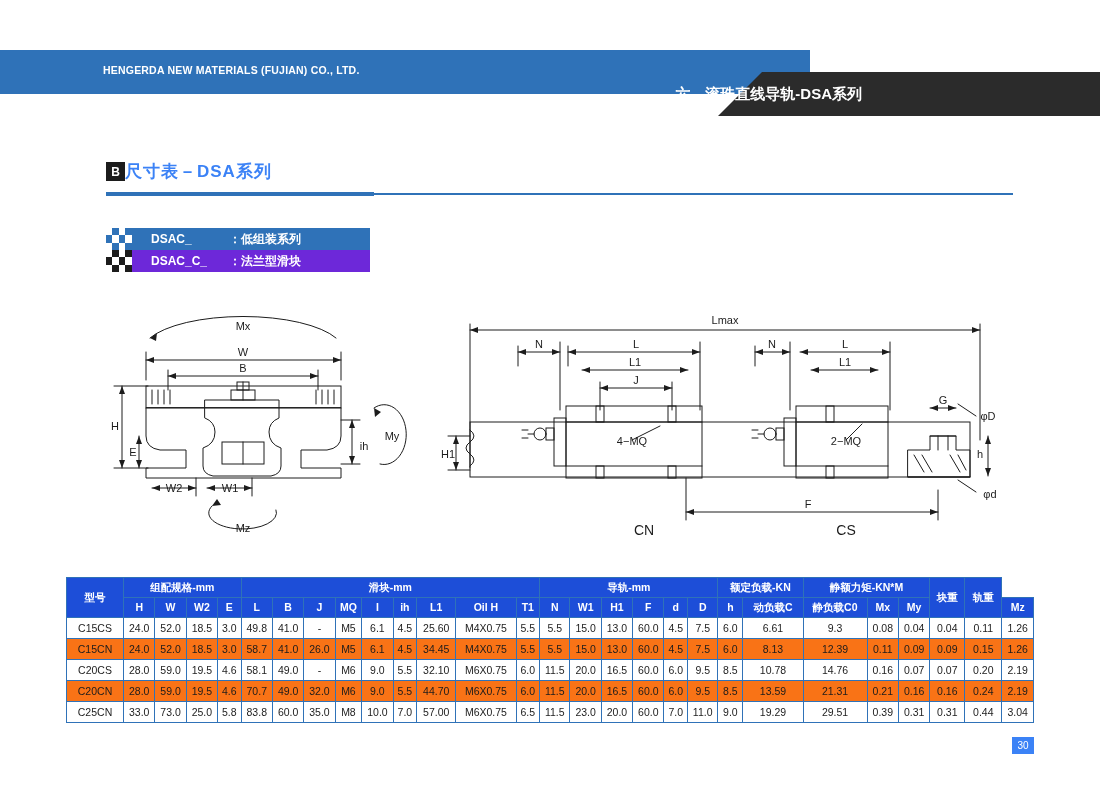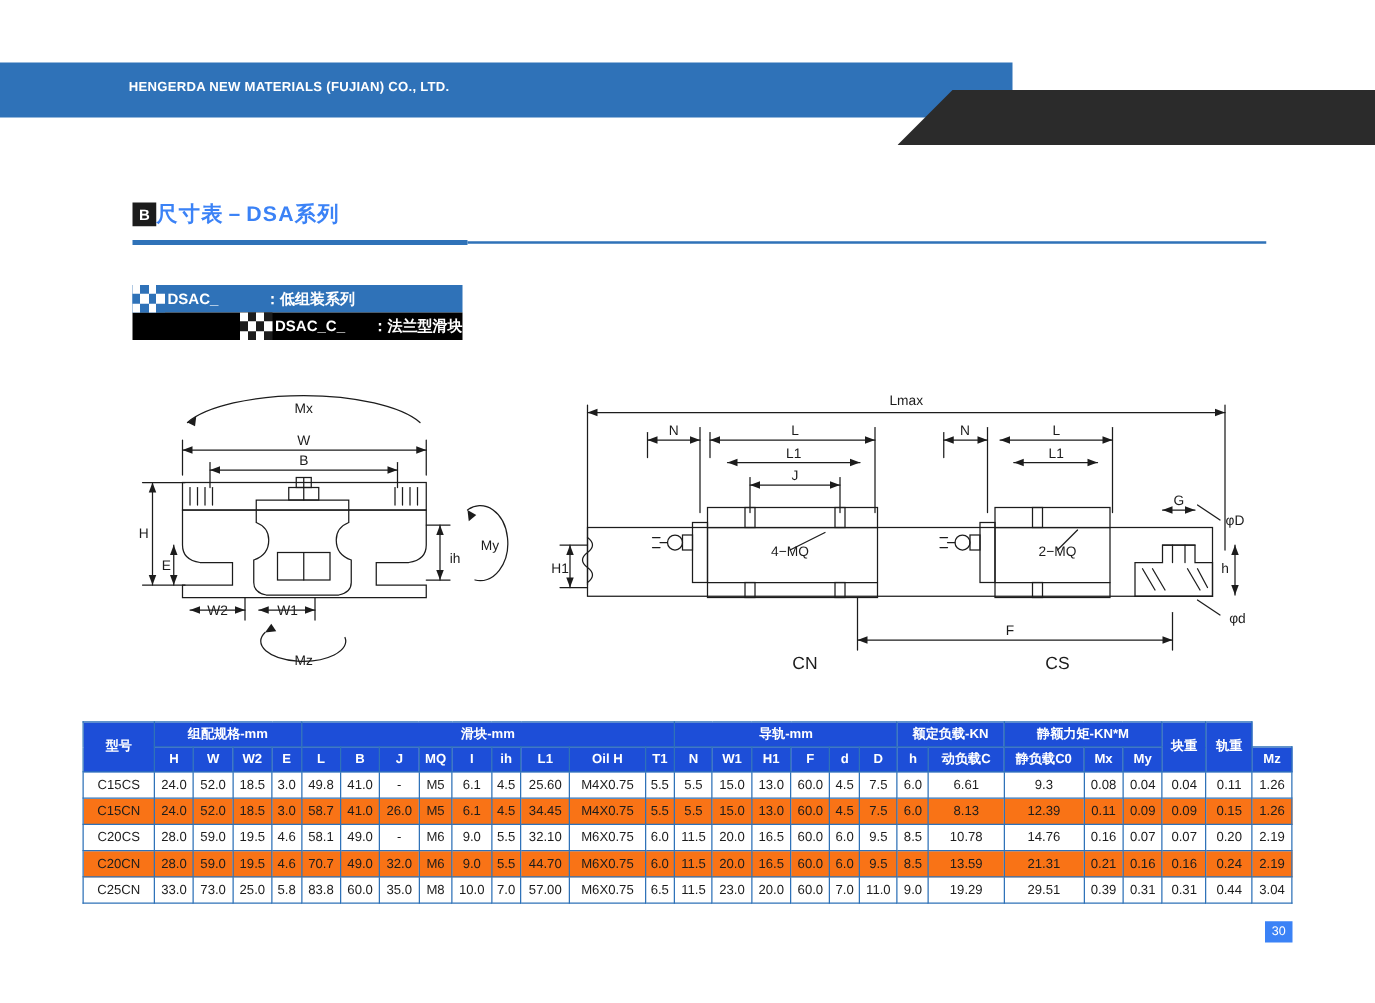--- a/index.html
+++ b/index.html
@@ -21,33 +21,33 @@
   .sec-badge{width:19px;height:19px;background:#1c1c1c;color:#fff;font-size:12px;font-weight:bold;
      display:flex;align-items:center;justify-content:center;}
   .sec-title{font-size:17px;font-weight:bold;color:#3b82f6;letter-spacing:1px;}
   .sec-rule-thick{position:absolute;left:106px;top:192px;width:268px;height:4px;background:#2f72b8;}
   .sec-rule-thin{position:absolute;left:374px;top:193px;width:639px;height:1.5px;background:#2f72b8;}
 
   
   .legend{position:absolute;left:106px;top:228px;width:264px;}
   .legend-row{height:22px;display:flex;align-items:center;color:#ffffff;font-size:12px;font-weight:bold;}
   .legend-row.blue{background:#2f72b8;}
-  .legend-row.dark{background:#000000;justify-content:flex-end;}
+  .legend-row.dark{background:#6d28d9;}
   .legend-chk{width:26px;height:22px;flex:none;}
   .legend-chk.blue{background:
       linear-gradient(90deg,#ffffff 0 6px,transparent 6px 13px,#ffffff 13px 19px,transparent 19px) 0 0/26px 7px no-repeat,
       linear-gradient(90deg,transparent 0 6px,#ffffff 6px 13px,transparent 13px 19px,#ffffff 19px) 0 7px/26px 8px no-repeat,
       linear-gradient(90deg,#ffffff 0 6px,transparent 6px 13px,#ffffff 13px 19px,transparent 19px) 0 15px/26px 7px no-repeat,
       #2f72b8;}
   .legend-chk.dark{background:
       linear-gradient(90deg,#ffffff 0 6px,transparent 6px 13px,#ffffff 13px 19px,transparent 19px) 0 0/26px 7px no-repeat,
       linear-gradient(90deg,transparent 0 6px,#ffffff 6px 13px,transparent 13px 19px,#ffffff 19px) 0 7px/26px 8px no-repeat,
       linear-gradient(90deg,#ffffff 0 6px,transparent 6px 13px,#ffffff 13px 19px,transparent 19px) 0 15px/26px 7px no-repeat,
       #1c1c1c;}
-  .legend-code{width:78px;padding-left:2px;}
+  .legend-code{width:78px;padding-left:19px;}
   .legend-desc{}
 
   
   .draw{position:absolute;left:0;top:290px;width:1100px;height:270px;}
   .draw text{font-family:"Liberation Sans", sans-serif;}
 
   
   .tbl-wrap{position:absolute;left:66px;top:577px;width:968px;}
   table{border-collapse:collapse;width:968px;font-size:10.5px;color:#1c1c1c;}
   th,td{border:1px solid #2f72b8;text-align:center;}
@@ -59,20 +59,21 @@
   .pageno{position:absolute;right:66px;top:737px;width:22px;height:17px;background:#3b82f6;color:#fff;
      font-size:10px;display:flex;align-items:center;justify-content:center;}
 </style>
 </head>
 <body>
 
 <div class="hdr">
   <div class="hdr-blue"></div>
   <div class="hdr-dark"></div>
   <div class="hdr-company">HENGERDA NEW MATERIALS (FUJIAN) CO., LTD.</div>
+  <div class="hdr-title">六、滚珠直线导轨-DSA系列</div>
 </div>
 
 <div class="sec">
   <div class="sec-badge">B</div>
   <div class="sec-title">尺寸表－DSA系列</div>
 </div>
 <div class="sec-rule-thick"></div>
 <div class="sec-rule-thin"></div>
 
 <div class="legend">

